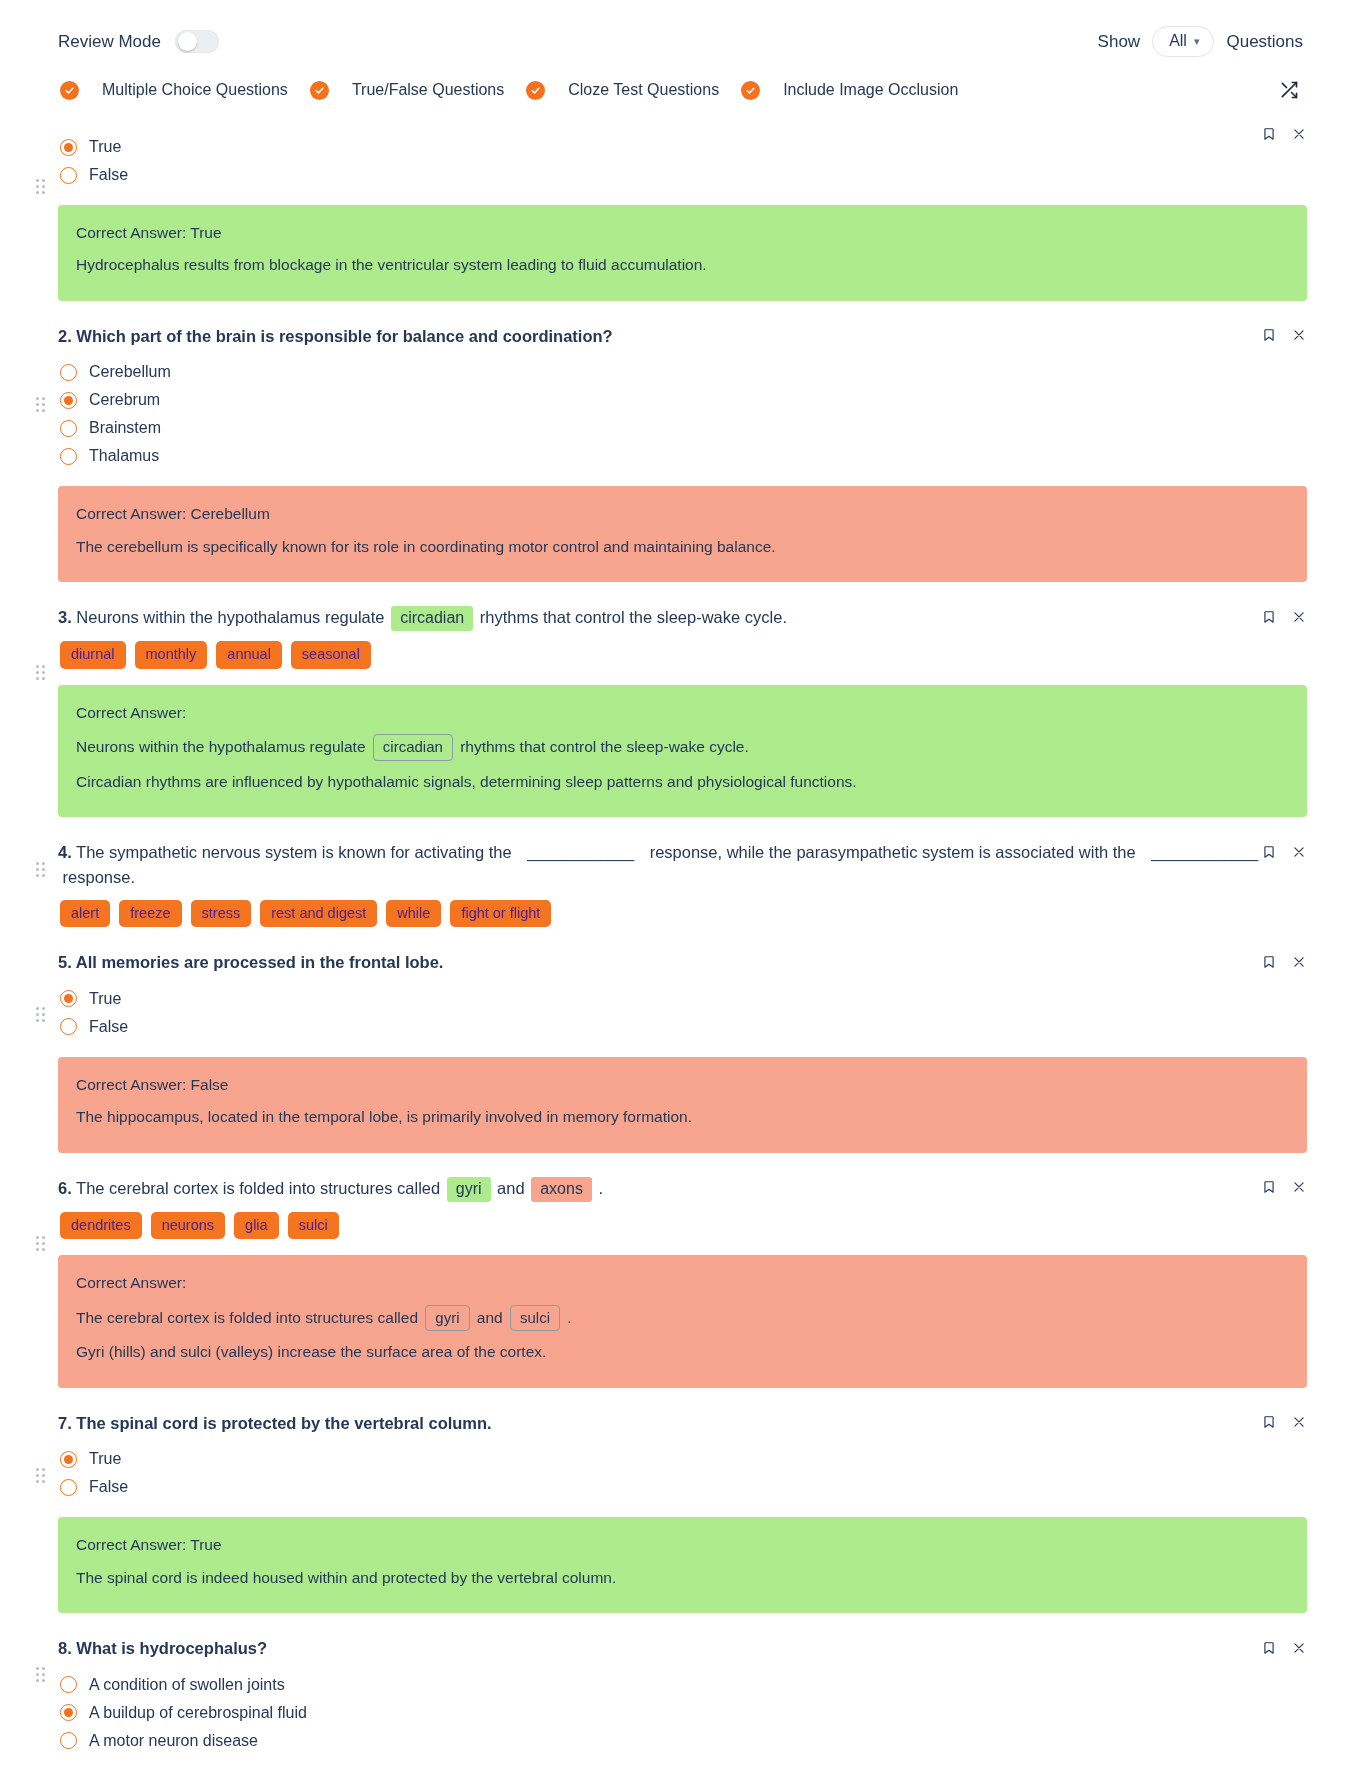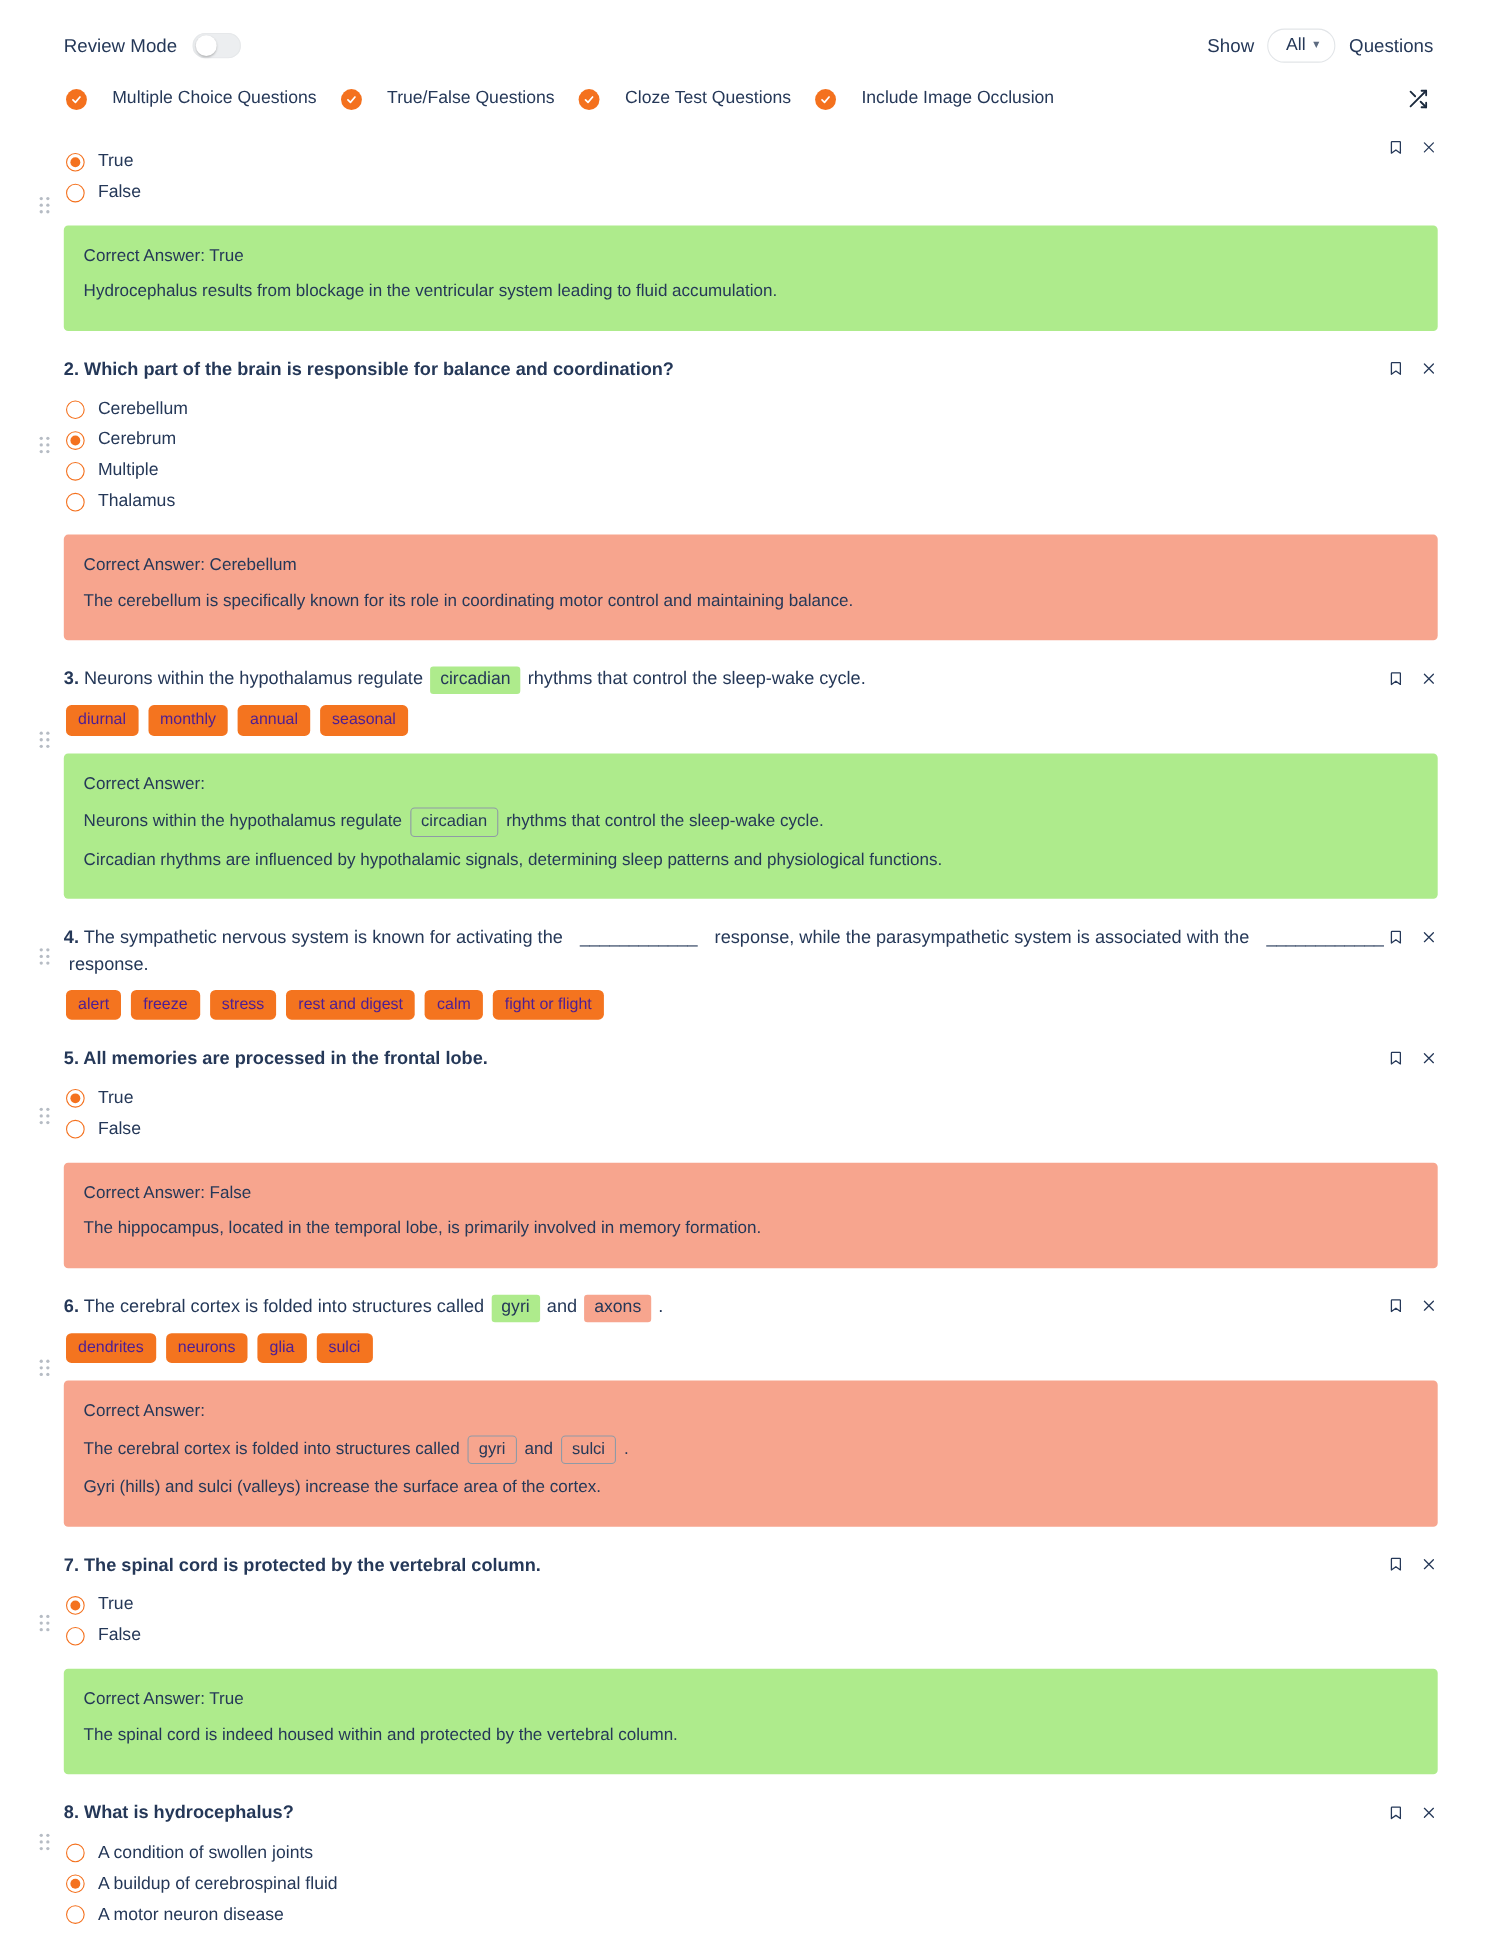--- a/index.html
+++ b/index.html
@@ -240,21 +240,21 @@
           <div class="opt">
             <span class="radio"></span>
             <span class="opt-label">Cerebellum</span>
           </div>
           <div class="opt">
             <span class="radio sel"></span>
             <span class="opt-label">Cerebrum</span>
           </div>
           <div class="opt">
             <span class="radio"></span>
-            <span class="opt-label">Multiple</span>
+            <span class="opt-label">Brainstem</span>
           </div>
           <div class="opt">
             <span class="radio"></span>
             <span class="opt-label">Thalamus</span>
           </div>
         </div>
         <div class="answer bad">
           <div class="line">Correct Answer: Cerebellum</div>
           <div class="line">The cerebellum is specifically known for its role in coordinating motor control and maintaining balance.</div>
         </div>
@@ -319,21 +319,21 @@
             <svg width="14" height="14" viewBox="0 0 24 24" fill="none" stroke="#253858" stroke-width="2" stroke-linecap="round">
               <path d="M5 5l14 14M19 5L5 19"></path>
             </svg>
           </span>
         </div>
         <div class="chips">
           <span class="chip">alert</span>
           <span class="chip">freeze</span>
           <span class="chip">stress</span>
           <span class="chip">rest and digest</span>
-          <span class="chip">calm</span>
+          <span class="chip">while</span>
           <span class="chip">fight or flight</span>
         </div>
         <div class="sep"></div>
         <div class="drag-handle" style="top: 33px;">
           <i></i>
           <i></i>
           <i></i>
           <i></i>
           <i></i>
           <i></i>

